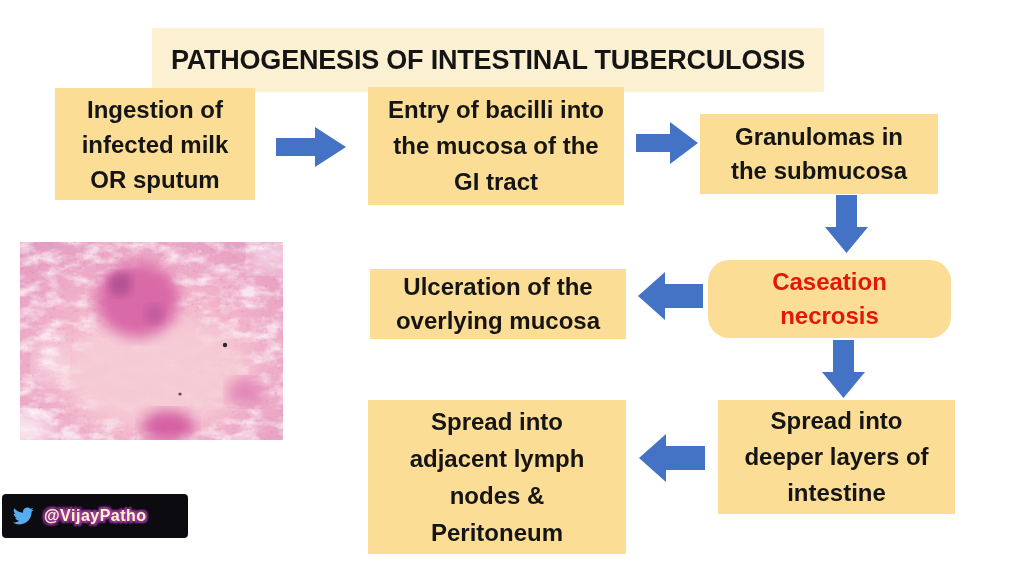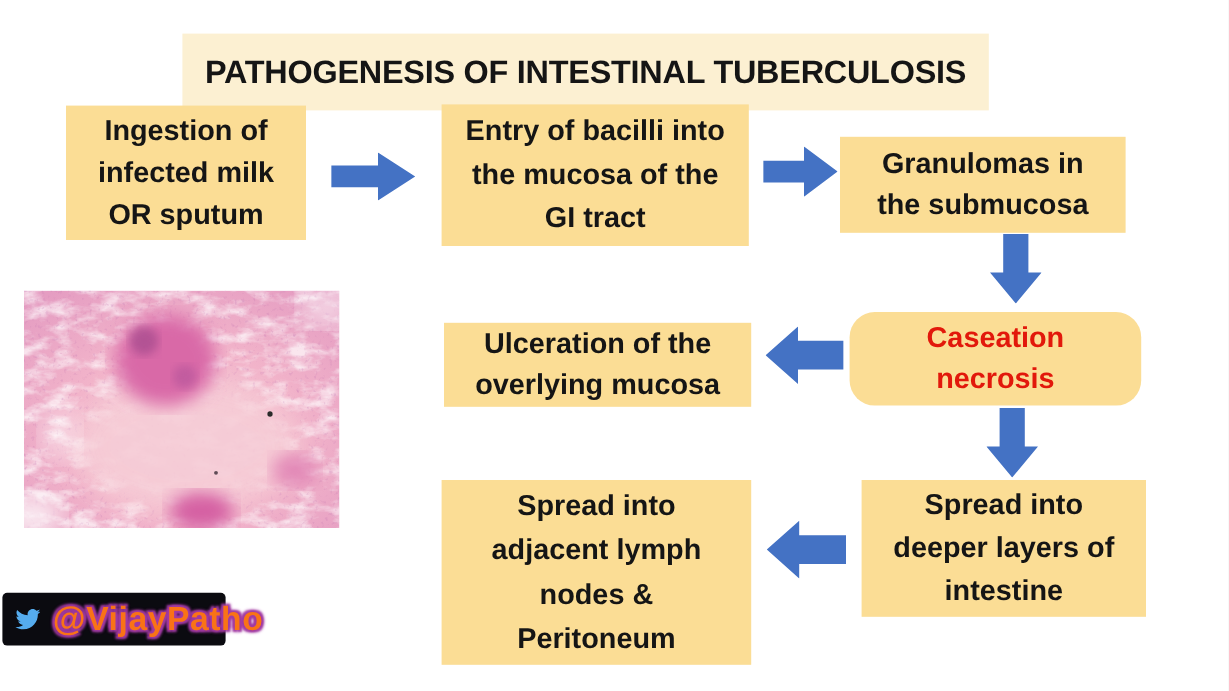--- a/index.html
+++ b/index.html
@@ -41,21 +41,21 @@
     overflow:hidden;
   }
   .watermark{
     position:absolute;left:2px;top:494px;width:186px;height:44px;
     background:#0b0b10;border-radius:4px;
     display:flex;align-items:center;gap:8px;padding:0 8px;box-sizing:border-box;
   }
   .bird{width:26px;height:22px;flex:0 0 auto;}
   .bird path{fill:var(--bird-blue,#55acee);}
   .handle{
-    font-size:28px;font-weight:bold;color:#f97316;letter-spacing:0.5px;
+    font-size:16px;font-weight:bold;color:#fef9c3;letter-spacing:0.5px;
     text-shadow:
       0 0 2px var(--glow,#a23ba3), 0 0 4px var(--glow,#a23ba3),
       2px 2px 2px var(--glow,#a23ba3), -2px -2px 2px var(--glow,#a23ba3),
       2px -2px 2px var(--glow,#a23ba3), -2px 2px 2px var(--glow,#a23ba3);
     white-space:nowrap;
     text-align:center;
   }
 </style>
 </head>
 <body>

